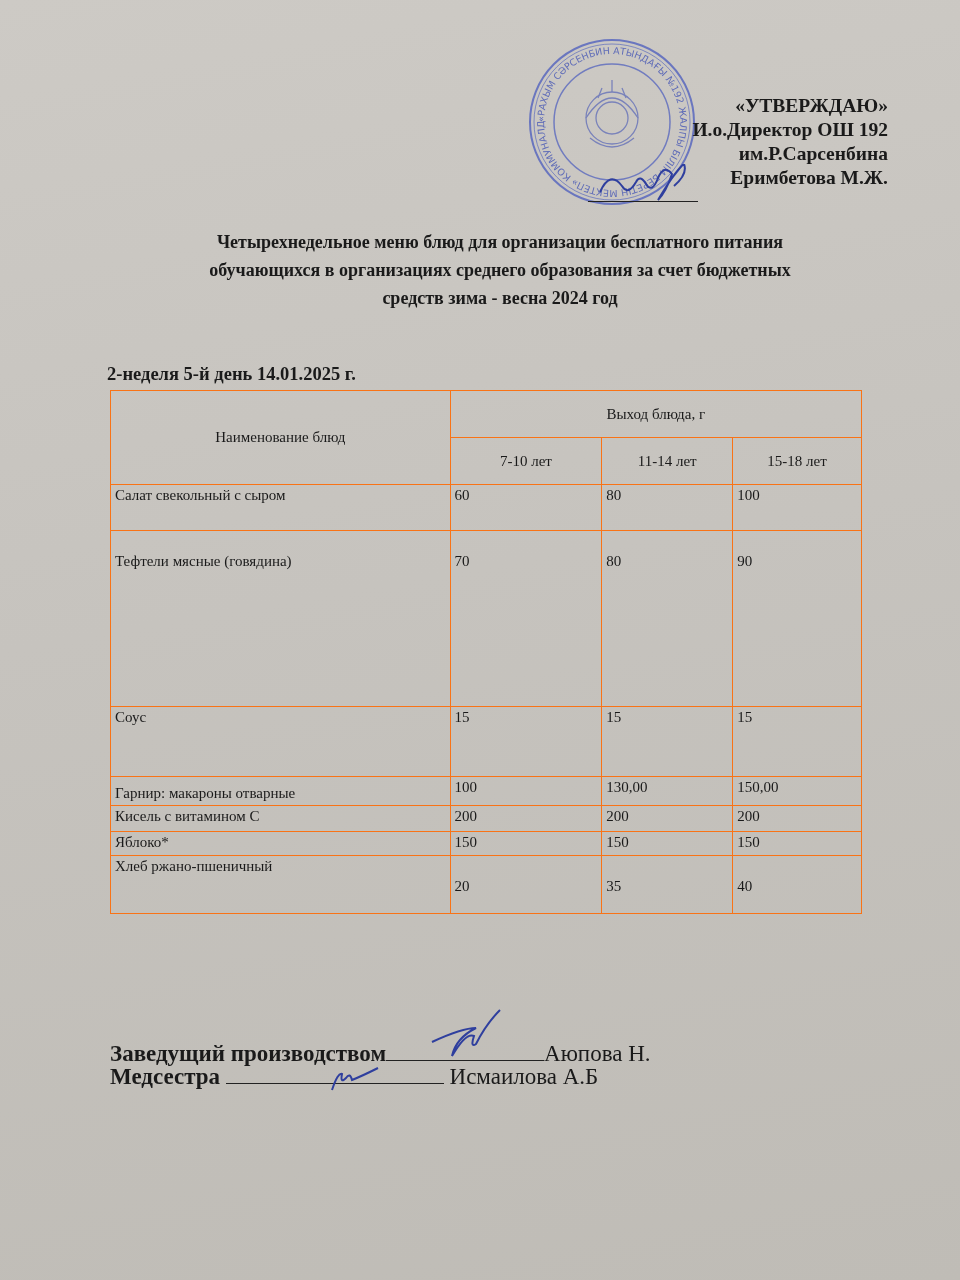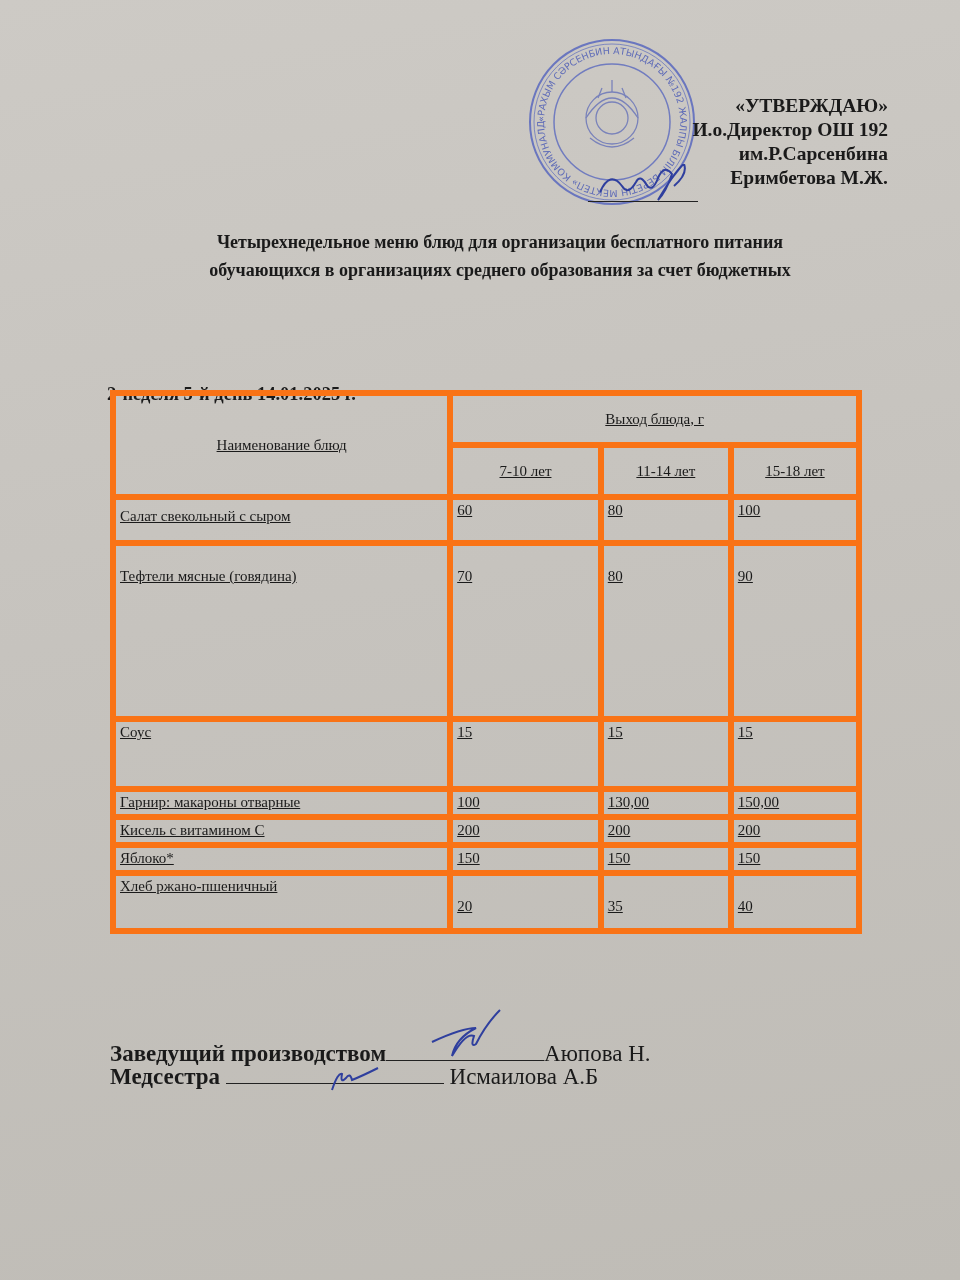--- a/index.html
+++ b/index.html
@@ -18,30 +18,30 @@
     font-weight: bold; font-size: 19.5px; line-height: 24px;
   }
   .sign-line-dir {
     position: absolute; left: 588px; top: 201px; width: 110px; border-bottom: 1px solid #222;
   }
   .title {
     position: absolute; left: 100px; width: 800px; top: 228px;
     text-align: center; font-weight: bold; font-size: 18px; line-height: 28px;
   }
   .subtitle {
-    position: absolute; left: 107px; top: 384px;
+    position: absolute; left: 107px; top: 364px;
     font-weight: bold; font-size: 18.5px;
   }
   table.menu {
     position: absolute; left: 110px; top: 390px;
     border-collapse: collapse; width: 752px;
     font-size: 15px;
   }
   table.menu td, table.menu th {
-    border: 6px solid #f97316; padding: 3px 4px; vertical-align: top; font-weight: normal; text-decoration: underline;
+    border: 1px solid #f97316; padding: 3px 4px; vertical-align: top; font-weight: normal;
   }
   table.menu th { text-align: center; vertical-align: middle; }
   col.c0 { width: 340px; } col.c1 { width: 152px; } col.c2 { width: 131px; } col.c3 { width: 129px; }
   .h1 th { height: 40px; }
   .h2 th { height: 40px; }
   .footer {
     position: absolute; left: 110px; top: 1042px; font-size: 23px; line-height: 23px;
   }
   .footer .lbl { font-weight: bold; }
   .footer .line { display: inline-block; border-bottom: 1px solid #222; height: 16px; vertical-align: baseline; }
@@ -77,20 +77,21 @@
 <div class="approve">
   <div>«УТВЕРЖДАЮ»</div>
   <div>И.о.Директор ОШ 192</div>
   <div>им.Р.Сарсенбина</div>
   <div>Еримбетова М.Ж.</div>
 </div>
 
 <div class="title">
   <div>Четырехнедельное меню блюд для организации бесплатного питания</div>
   <div>обучающихся в организациях среднего образования за счет бюджетных</div>
+  <div>средств зима - весна 2024 год</div>
 </div>
 
 <div class="subtitle">2-неделя 5-й день 14.01.2025 г.</div>
 
 <table class="menu">
   <colgroup>
       <col class="c0">
       <col class="c1">
       <col class="c2">
       <col class="c3">
@@ -101,39 +102,39 @@
       <th colspan="3">Выход блюда, г</th>
     </tr>
     <tr class="h2">
       <th>7-10 лет</th>
       <th>11-14 лет</th>
       <th>15-18 лет</th>
     </tr>
   </thead>
   <tbody id="menu-body">
       <tr style="height: 46px;">
-        <td style="padding-top: 8px;">Салат свекольный с сыром</td>
+        <td style="padding-top: 2px;">Салат свекольный с сыром</td>
         <td style="padding-top: 2px;">60</td>
         <td style="padding-top: 2px;">80</td>
         <td style="padding-top: 2px;">100</td>
       </tr>
       <tr style="height: 176px; margin-top: 12px;">
         <td style="padding-top: 22px;">Тефтели мясные (говядина)</td>
         <td style="padding-top: 22px;">70</td>
         <td style="padding-top: 22px;">80</td>
         <td style="padding-top: 22px;">90</td>
       </tr>
       <tr style="height: 70px;">
         <td style="padding-top: 2px;">Соус</td>
         <td style="padding-top: 2px;">15</td>
         <td style="padding-top: 2px;">15</td>
         <td style="padding-top: 2px;">15</td>
       </tr>
       <tr style="height: 20px;">
-        <td style="padding-top: 2px;">Гарнир: макароны отварные</td>
+        <td style="padding-top: 8px;">Гарнир: макароны отварные</td>
         <td style="padding-top: 2px;">100</td>
         <td style="padding-top: 2px;">130,00</td>
         <td style="padding-top: 2px;">150,00</td>
       </tr>
       <tr style="height: 26px;">
         <td style="padding-top: 2px;">Кисель с витамином С</td>
         <td style="padding-top: 2px;">200</td>
         <td style="padding-top: 2px;">200</td>
         <td style="padding-top: 2px;">200</td>
       </tr>

